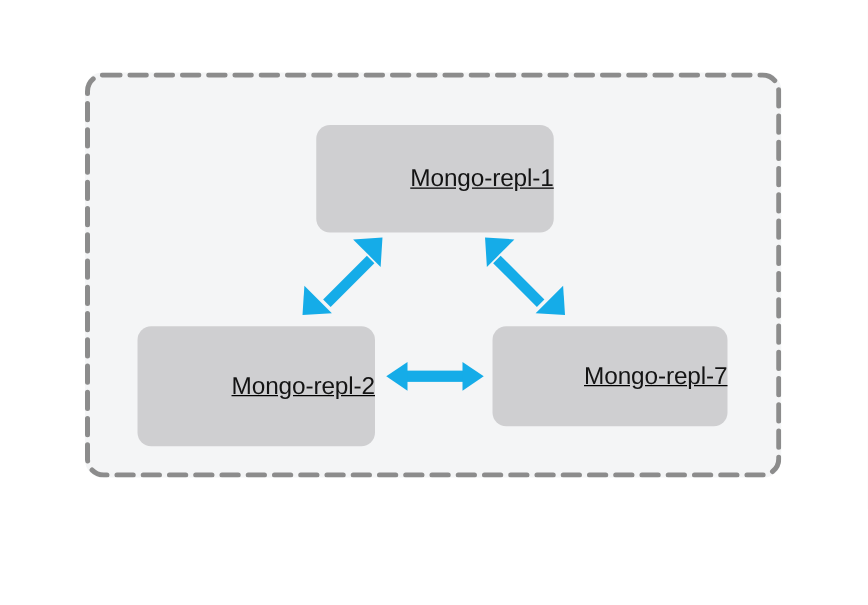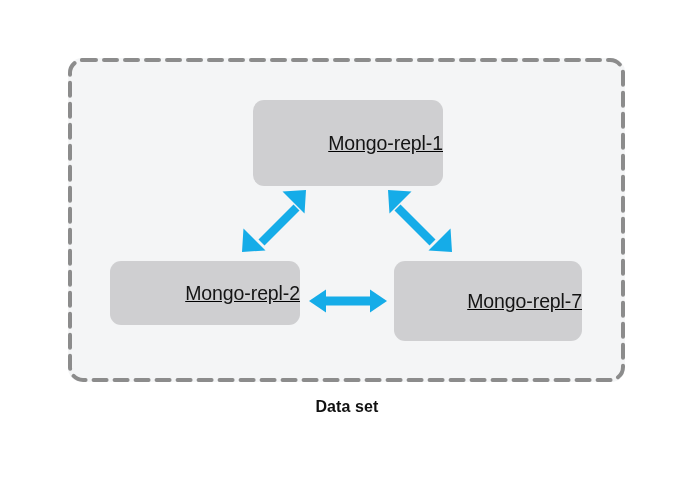--- a/index.html
+++ b/index.html
@@ -54,21 +54,21 @@
   }
   .node-label {
     color: #141414;
     font-size: 19.5px;
     font-weight: 500;
     letter-spacing: -0.1px;
     white-space: nowrap;
   }
 
   #node-1 { left: 253px; top: 100px;  width: 190px; height: 86px; }
-  #node-2 { left: 110px; top: 261px;  width: 190px; height: 64px; }
+  #node-2 { left: 110px; top: 261px;  width: 190px; height: 96px; }
   #node-3 { left: 394px; top: 261px;  width: 188px; height: 80px; }
 
   
   .arrow-svg {
     position: absolute;
     overflow: visible;
   }
   #arrow-left-diagonal  { left: 238px; top: 184px; width: 72px; height: 72px; }
   #arrow-right-diagonal { left: 384px; top: 184px; width: 72px; height: 72px; }
   #arrow-horizontal     { left: 306px; top: 284px; width: 84px; height: 34px; }
@@ -135,15 +135,14 @@
     <g fill="#15ace8" stroke="none">
 
       <rect x="18" y="12.5" width="48" height="9"></rect>
 
       <polygon points="3,17 20,5.5 20,28.5"></polygon>
 
       <polygon points="81,17 64,5.5 64,28.5"></polygon>
     </g>
   </svg>
 
-  <div class="dataset-caption">Data set</div>
 
 </div>
 
 </body></html>

